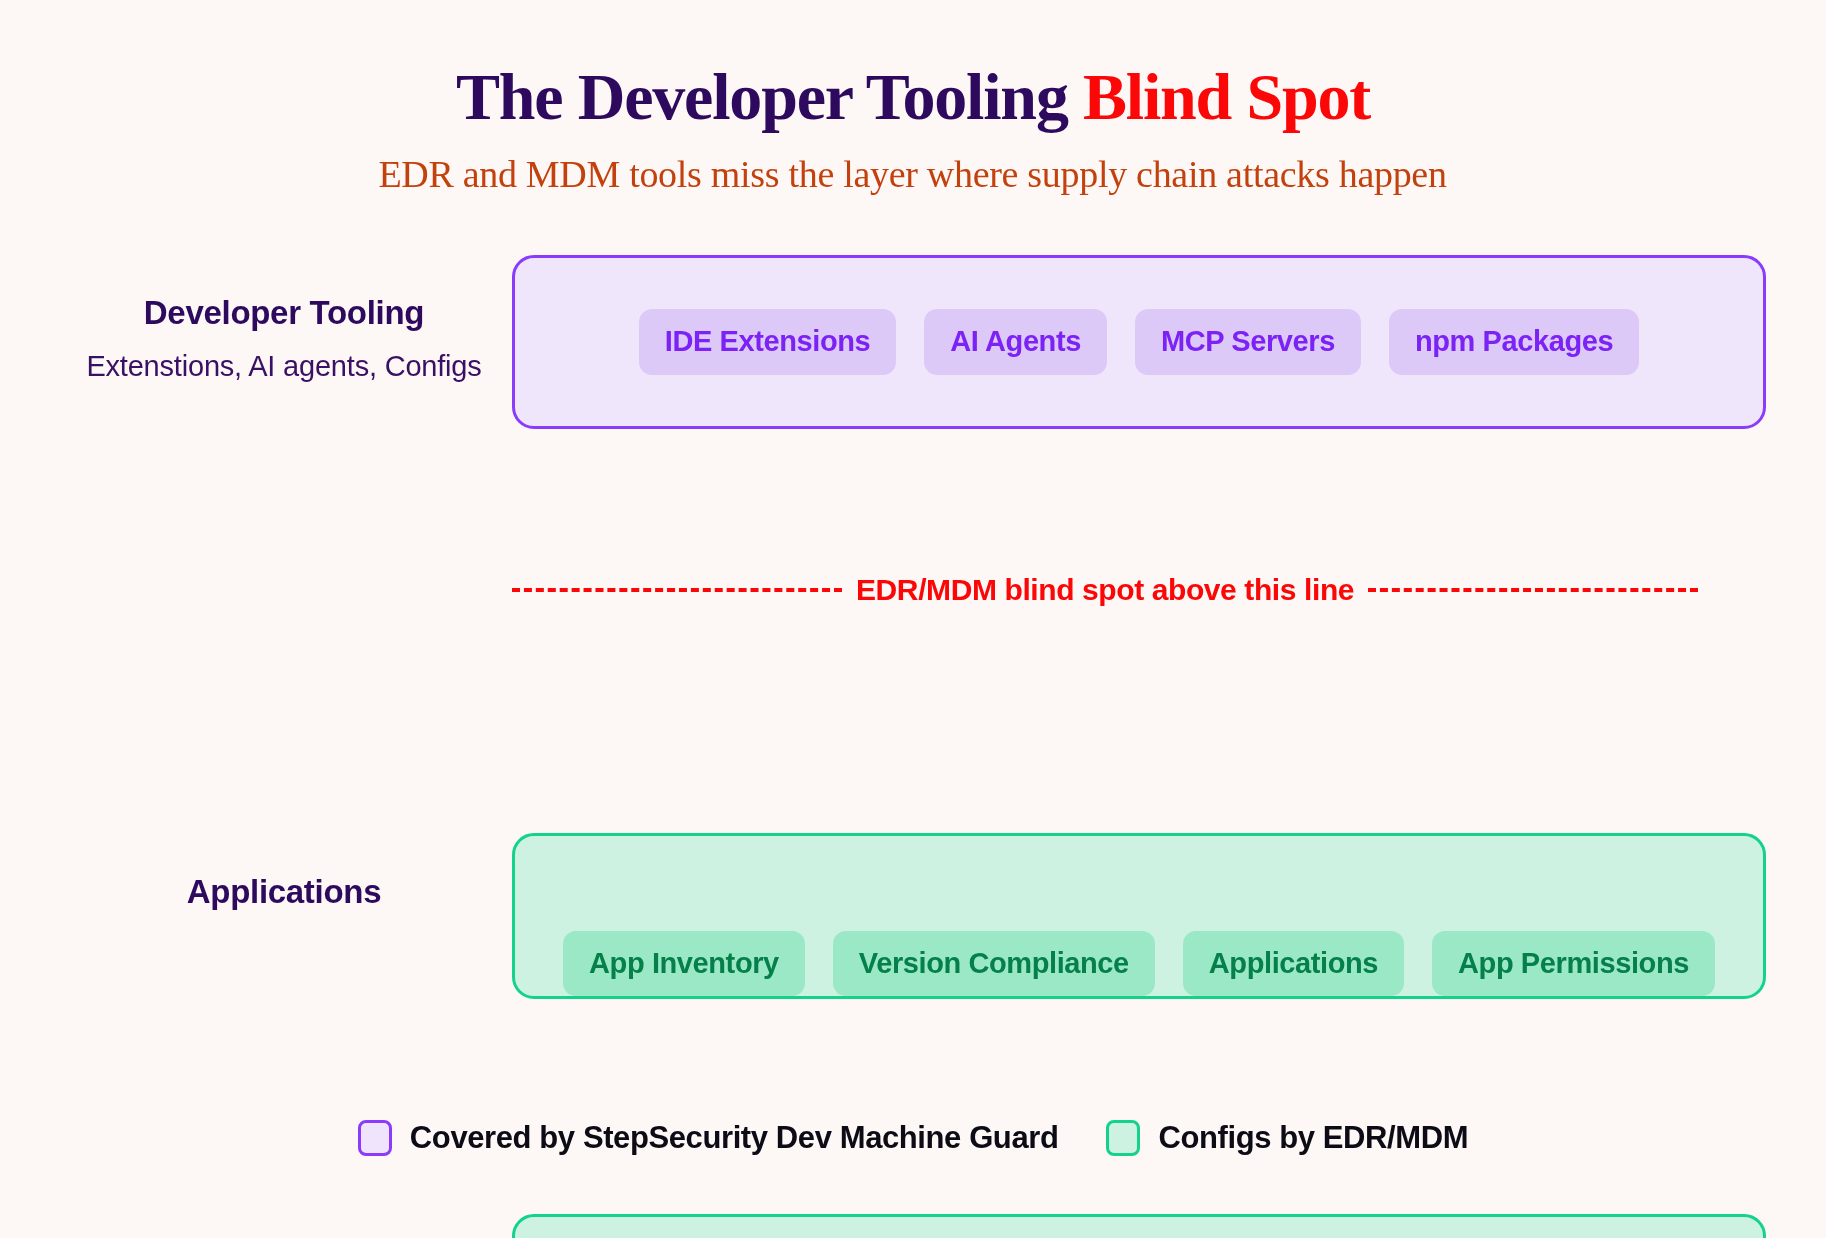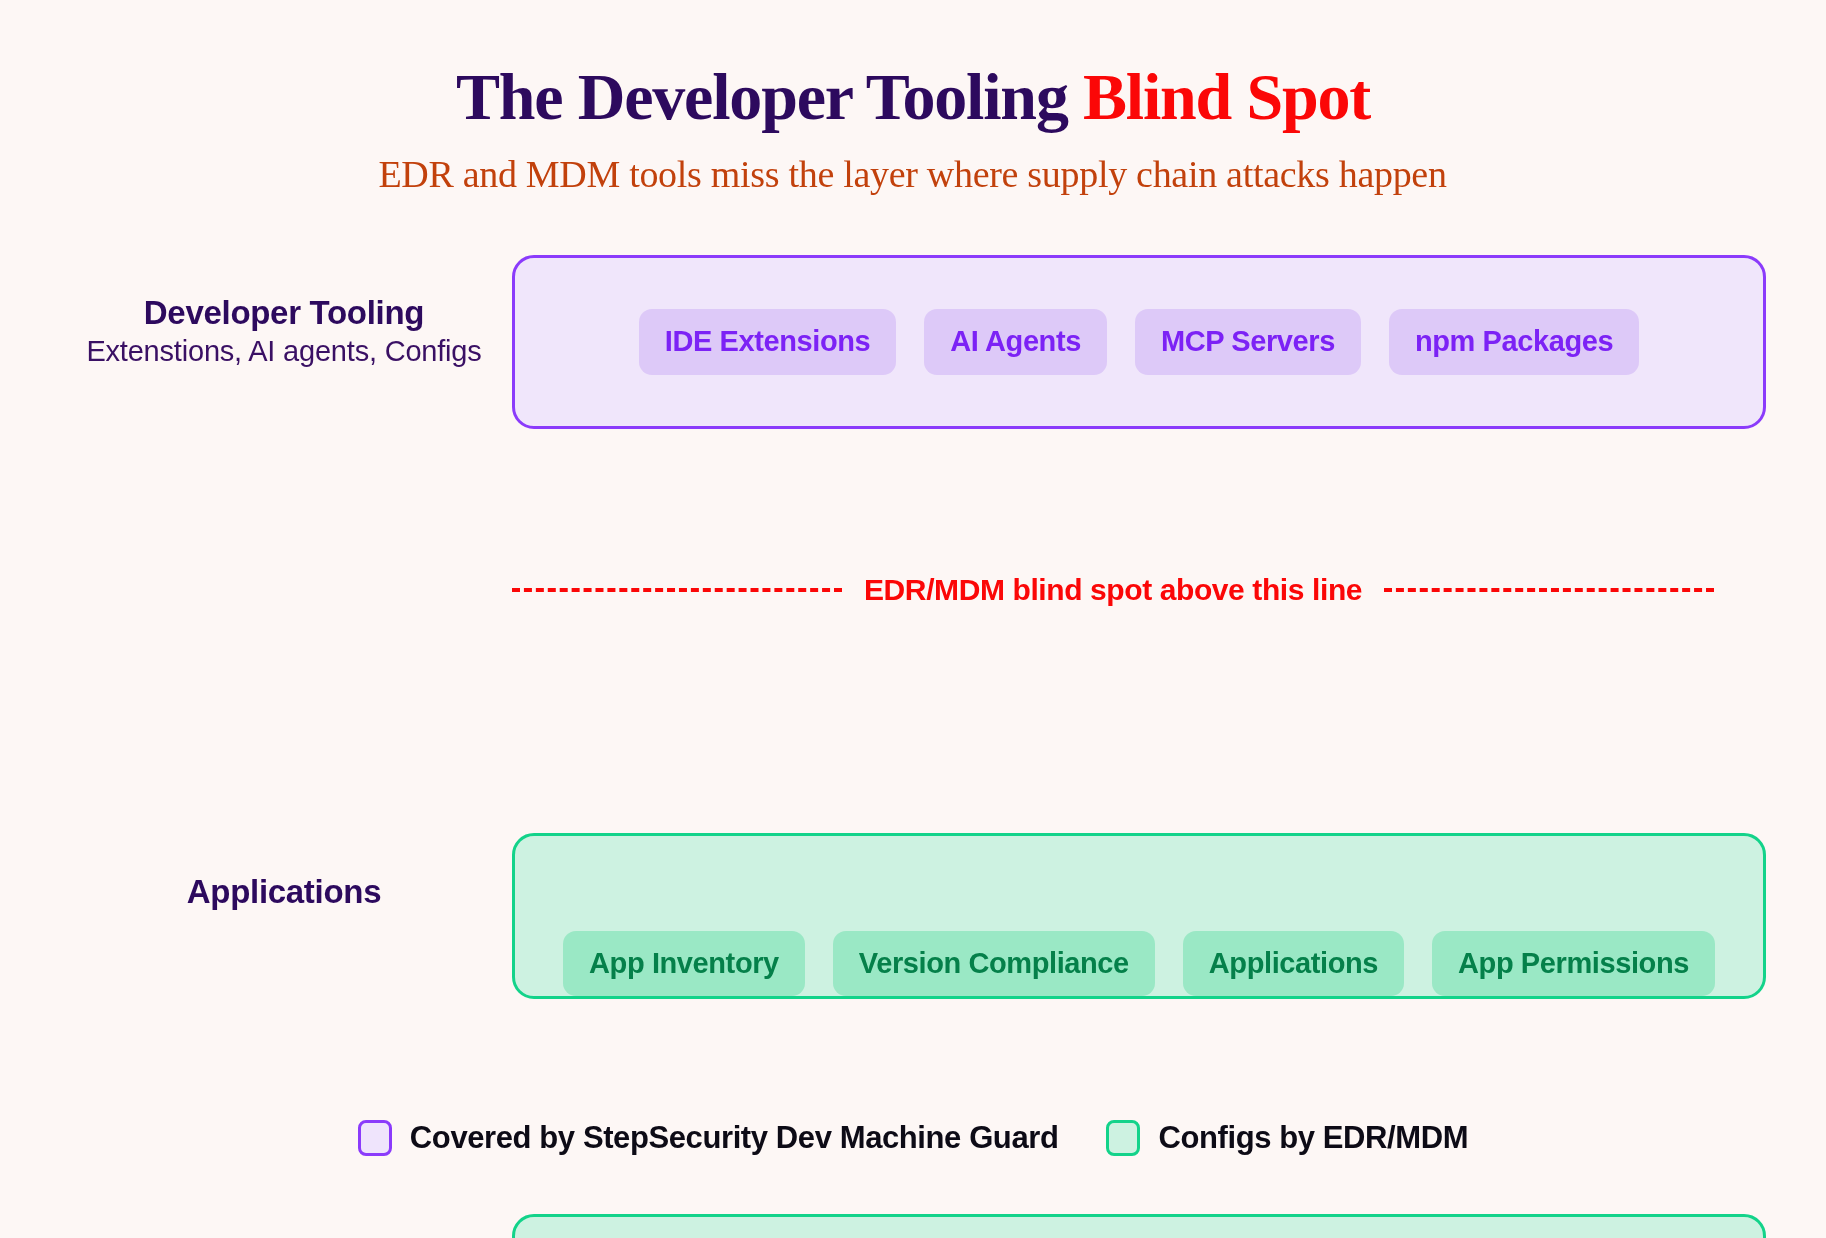--- a/index.html
+++ b/index.html
@@ -72,21 +72,21 @@
     line-height: 1.2;
     display: block;
   }
   .layer-label .lbl-sub {
     font-size: 29px;
     font-weight: 400;
     color: #3a1064;
     letter-spacing: -0.2px;
     line-height: 1.25;
     display: block;
-    margin-top: 0;
+    margin-top: 15px;
   }
 
   .layer-box {
     position: absolute;
     left: 512px;
     width: 1254px;
     box-sizing: border-box;
     border-radius: 22px;
     display: flex;
     align-items: center;
@@ -129,21 +129,21 @@
     color: #05804a;
   }
 
   
   .divider {
     position: absolute;
     left: 512px;
     width: 1254px;
     display: flex;
     align-items: center;
-    gap: 22px;
+    gap: 14px;
   }
   .divider .dash {
     flex: 1 1 auto;
     height: 0;
     border-top: 4px dashed #fb0707;
   }
   .divider .dash-left { max-width: 330px; }
   .divider .dash-right { max-width: 330px; }
   .divider .divider-text {
     flex: 0 0 auto;

